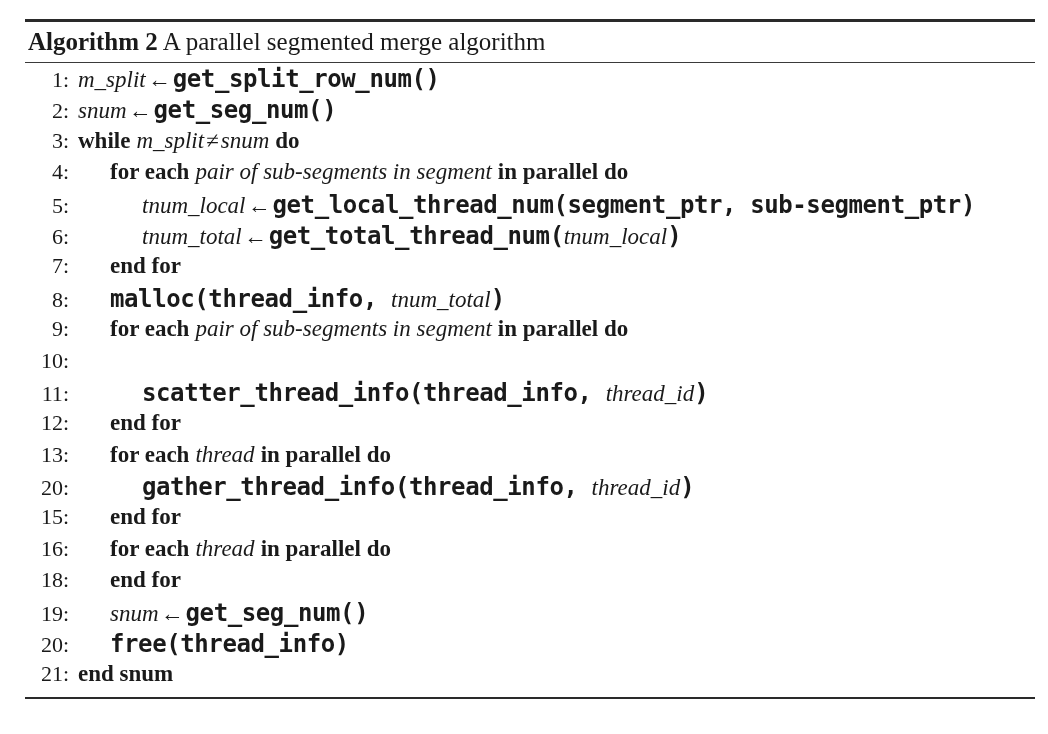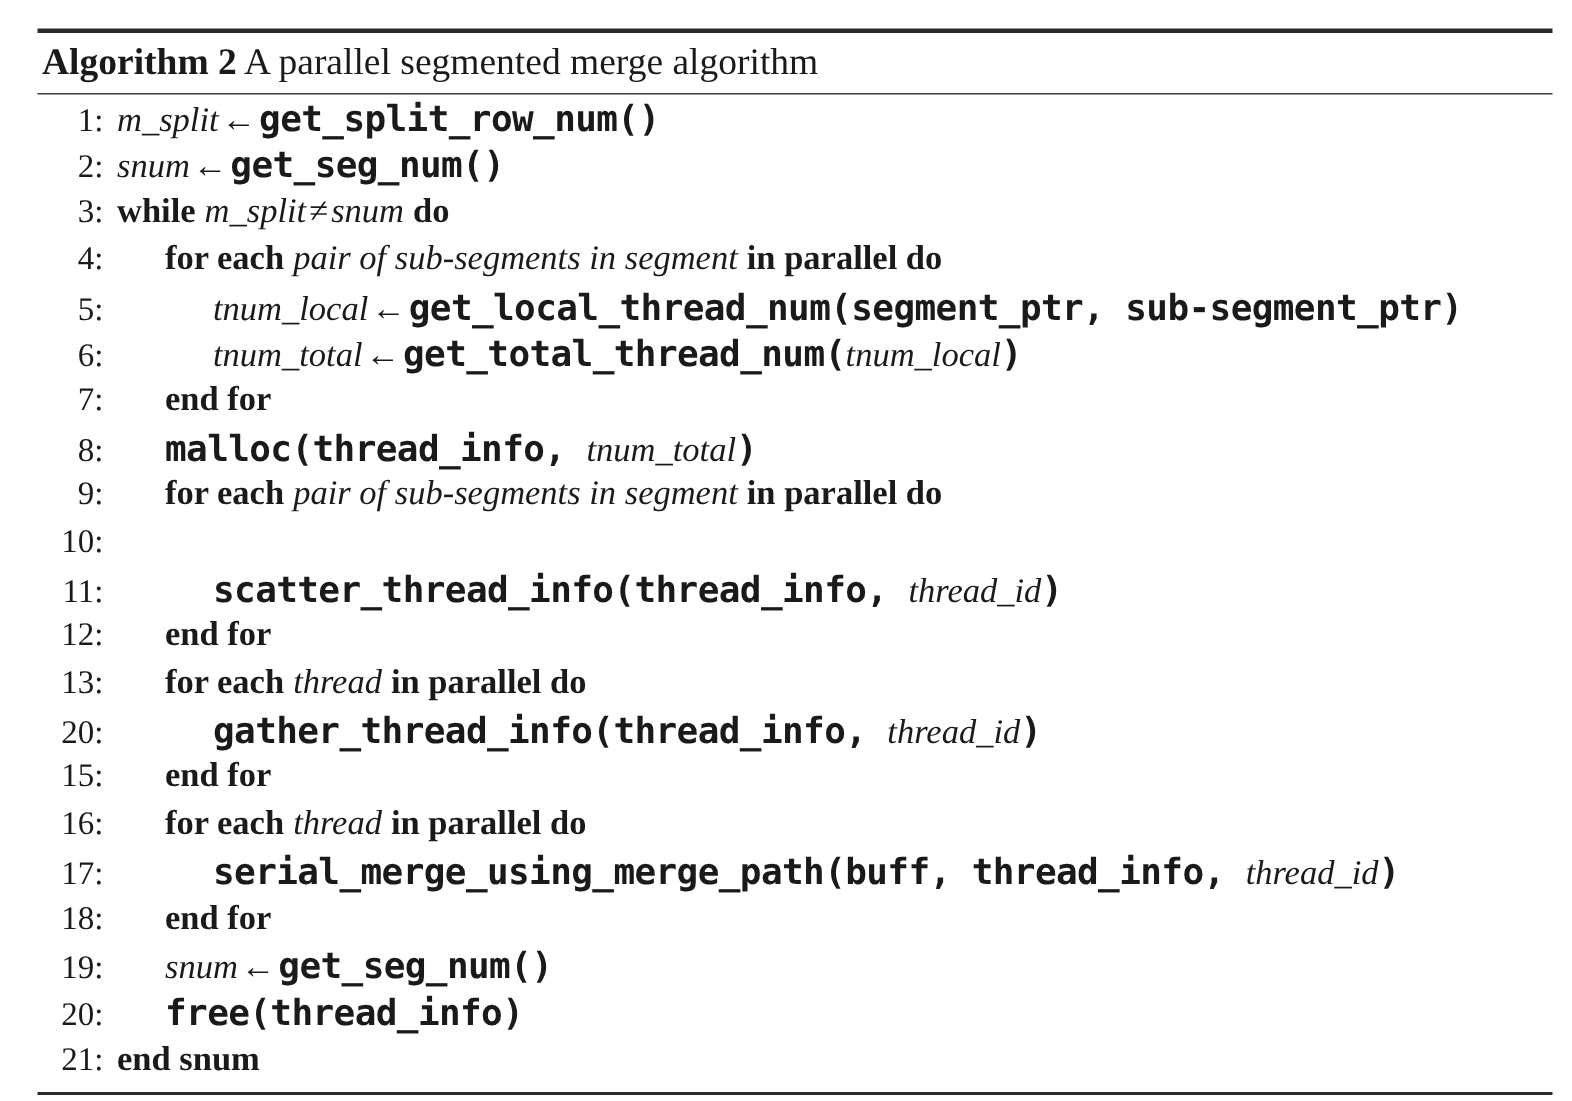--- a/index.html
+++ b/index.html
@@ -177,24 +177,20 @@
         <span class="line-body"><span class="fn">gather_thread_info(thread_info, </span><span class="var">thread_id</span><span class="fn">)</span></span>
       </div>
       <div class="alg-line ind-1">
         <span class="line-no">15</span>
         <span class="line-body"><span class="kw">end for</span></span>
       </div>
       <div class="alg-line ind-1">
         <span class="line-no">16</span>
         <span class="line-body"><span class="kw">for each</span><span class="sp"></span><span class="rm">thread</span><span class="sp"></span><span class="kw">in parallel do</span></span>
       </div>
-      <div class="alg-line ind-2">
-        <span class="line-no">17</span>
-        <span class="line-body"><span class="fn">serial_merge_using_merge_path(buff, thread_info, </span><span class="var">thread_id</span><span class="fn">)</span></span>
-      </div>
       <div class="alg-line ind-1">
         <span class="line-no">18</span>
         <span class="line-body"><span class="kw">end for</span></span>
       </div>
       <div class="alg-line ind-1">
         <span class="line-no">19</span>
         <span class="line-body"><span class="var">snum</span><span class="op">←</span><span class="fn">get_seg_num()</span></span>
       </div>
       <div class="alg-line ind-1">
         <span class="line-no">20</span>

